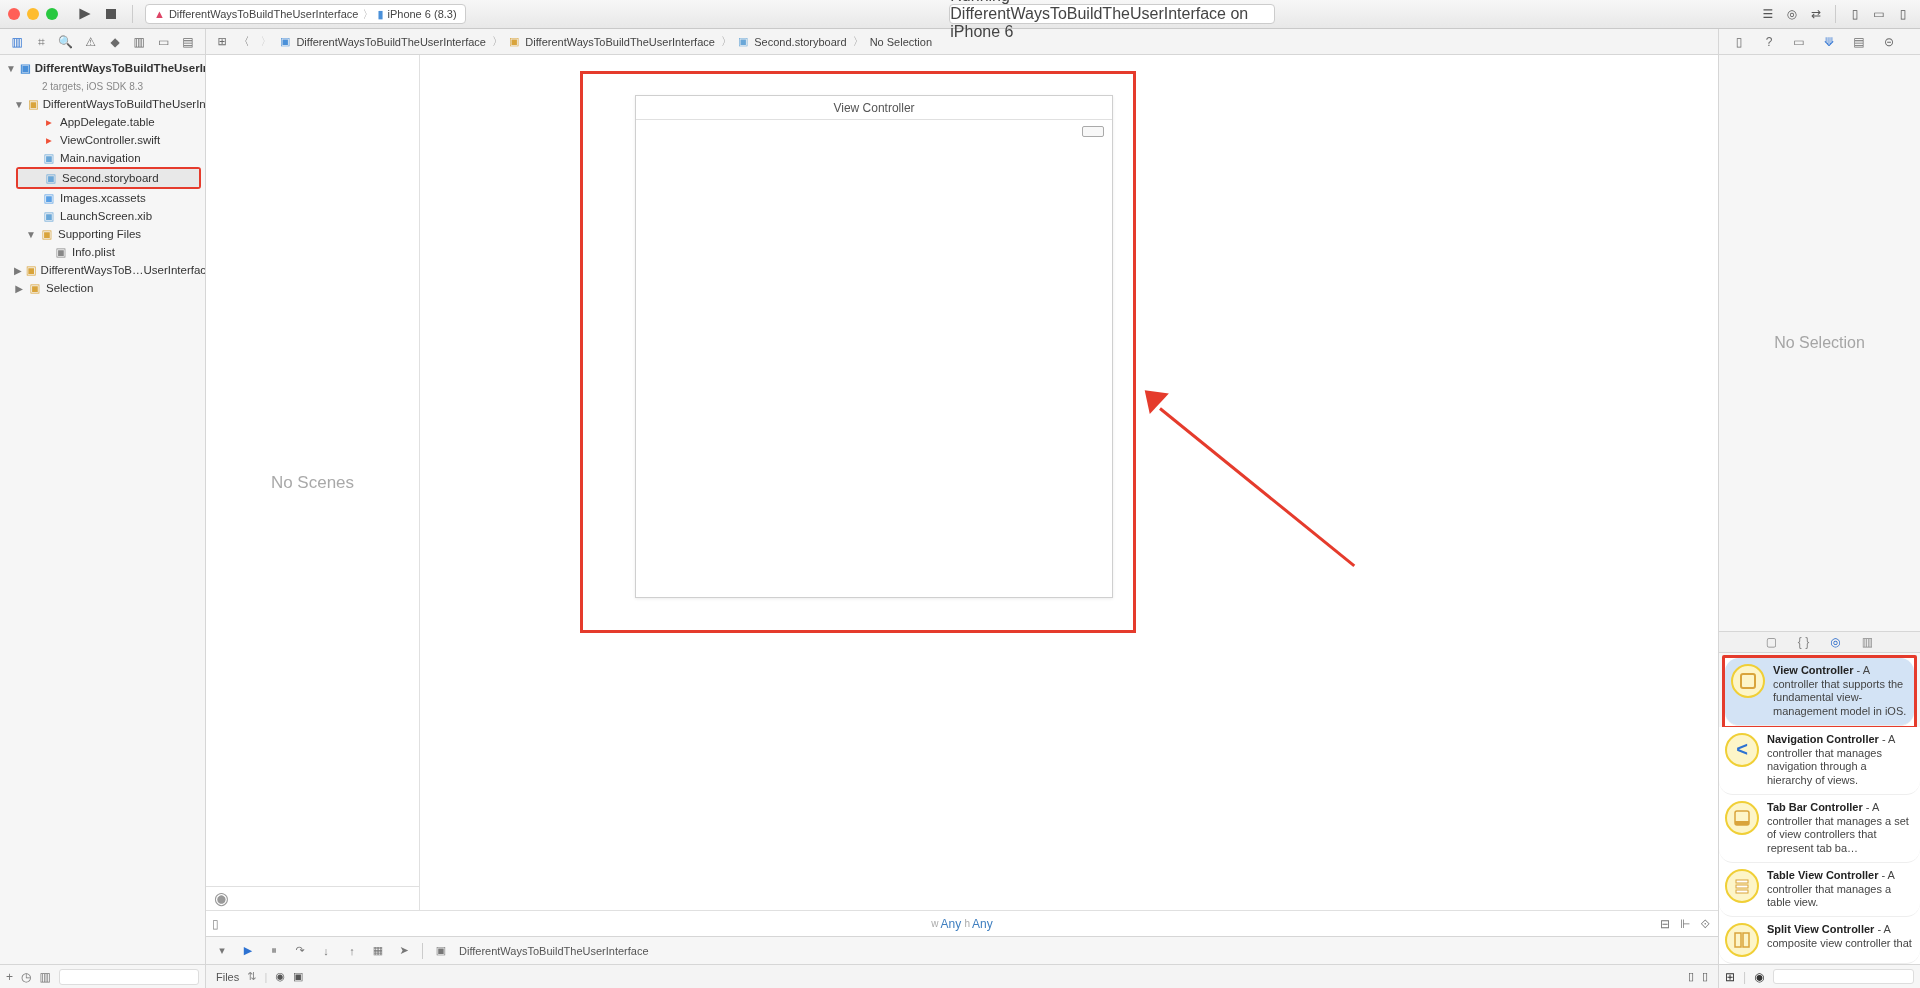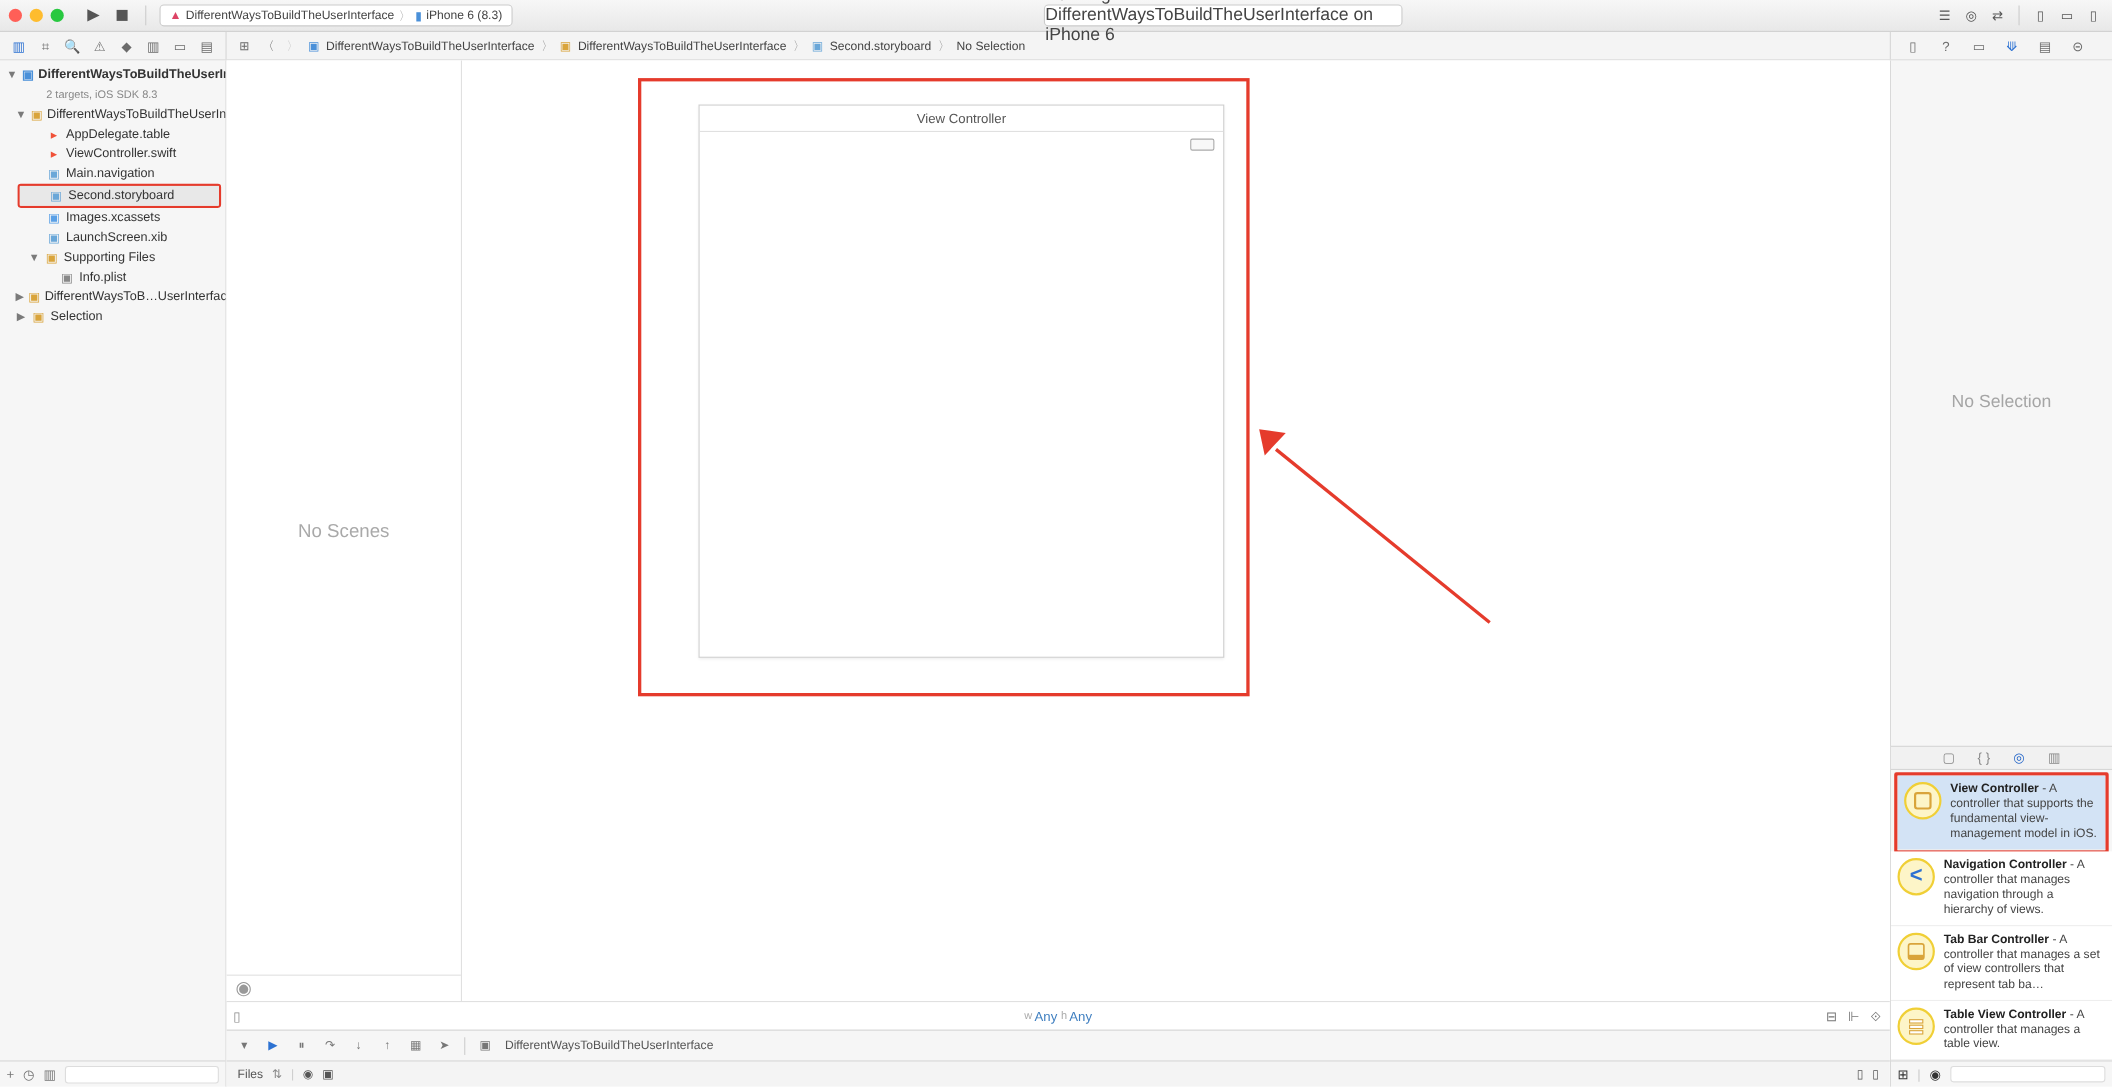--- a/index.html
+++ b/index.html
@@ -81,21 +81,21 @@
 .bottombar{ height:24px; border-top:1px solid #d6d6d6; background:#f4f4f4; display:flex; align-items:center; padding:0 10px; font-size:11px; color:#555; gap:8px;}
 
 
 .rightpanel{ width:202px; border-left:1px solid #d6d6d6; display:flex; flex-direction:column; background:#f6f6f6;}
 .insp{ flex:1; display:flex; align-items:center; justify-content:center; color:#a5a5a5; font-size:16px;}
 .lib-tabs{ height:22px; border-top:1px solid #d6d6d6; border-bottom:1px solid #d6d6d6; display:flex; align-items:center; justify-content:center; gap:18px; background:#f1f1f1;}
 .lib-tab{ width:14px; height:14px; color:#888; display:flex;align-items:center;justify-content:center;}
 .lib-tab.active{ color:#2466c9;}
 .lib-hl{ border:3px solid #e53b2c; margin:2px 3px -2px 3px; border-radius:2px;}
 .lib-list{ background:#fff; overflow:hidden;}
-.lib-item{ display:flex; padding:6px 6px; gap:8px; border-bottom:1px solid #eee; font-size:11px; line-height:1.25;}
+.lib-item{ display:flex; padding:6px 6px; gap:8px; border-bottom:1px solid #eee; font-size:11px; line-height:1.25;border-radius:14px;}
 .lib-item.sel{ background:#d3e3f5;}
 .lib-icon{ width:34px; height:34px; border-radius:50%; border:2px solid #f0cf36; flex-shrink:0; display:flex; align-items:center; justify-content:center; background:#fdf5c8;}
 .lib-text{ flex:1; color:#444;}
 .lib-text b{ font-weight:600; color:#222;}
 .lib-bottom{ height:24px; border-top:1px solid #d6d6d6; display:flex; align-items:center; gap:8px; padding:0 6px;}
 
 svg{display:block;}
 </style>
 </head>
 <body>
@@ -354,20 +354,29 @@
       <div class="lib-item">
         <div class="lib-icon">
             <svg width="18" height="18">
               <rect x="3" y="3" width="12" height="3" fill="#fff" stroke="#d9a43b"></rect>
               <rect x="3" y="8" width="12" height="3" fill="#fff" stroke="#d9a43b"></rect>
               <rect x="3" y="13" width="12" height="3" fill="#fff" stroke="#d9a43b"></rect>
             </svg>
           </div>
         <div class="lib-text"><b>Table View Controller</b><span> - A controller that manages a table view.</span></div>
       </div>
+      <div class="lib-item">
+        <div class="lib-icon">
+            <svg width="18" height="18">
+              <rect x="2" y="2" width="6" height="14" fill="none" stroke="#d9a43b" stroke-width="1.5"></rect>
+              <rect x="10" y="2" width="6" height="14" fill="none" stroke="#d9a43b" stroke-width="1.5"></rect>
+            </svg>
+          </div>
+        <div class="lib-text"><b>Split View Controller</b><span> - A composite view controller that</span></div>
+      </div>
     </div>
     <div class="lib-bottom">
       <span>⊞</span>
       <span style="color:#ccc;">|</span>
       <span>◉</span>
       <div style="flex:1; border:1px solid #ddd; border-radius:3px; height:15px; background:#fff;"></div>
     </div>
   </div>
 </div>
 

